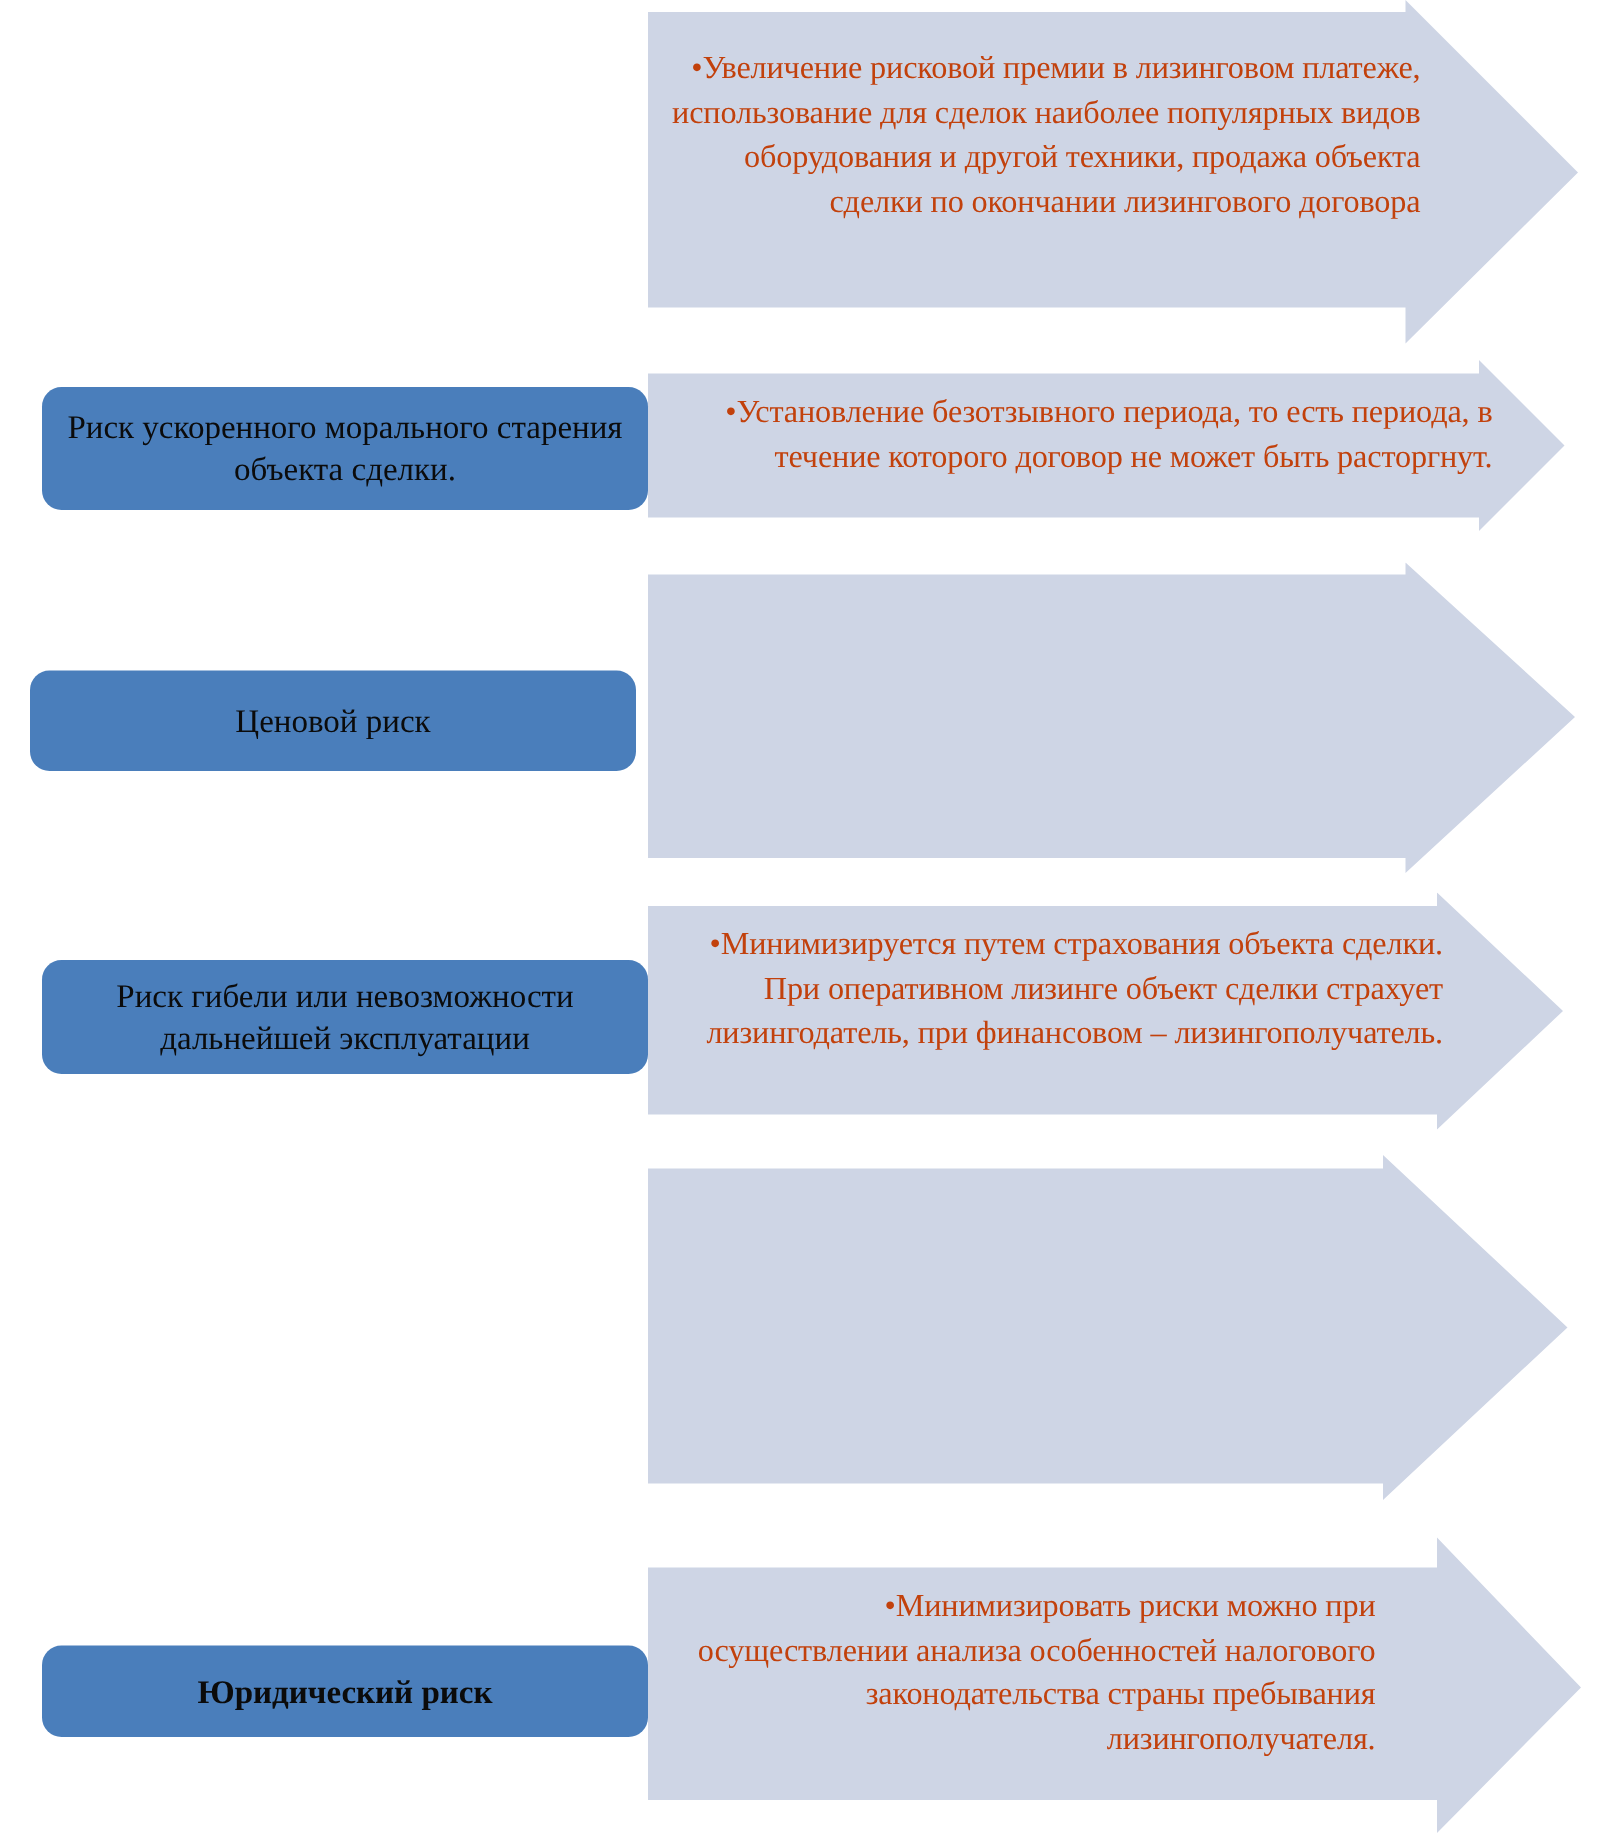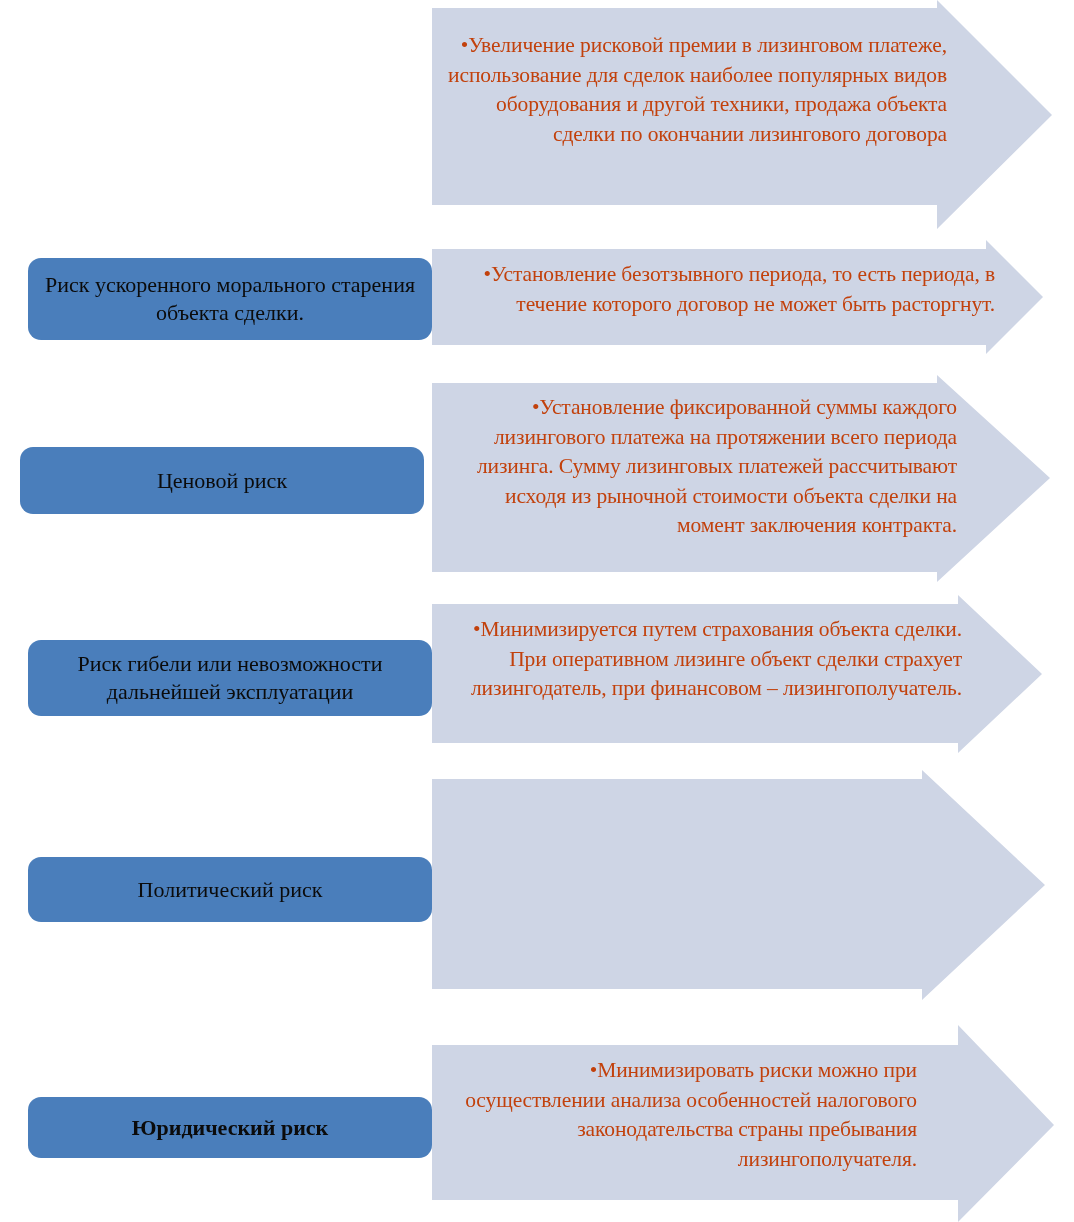--- a/index.html
+++ b/index.html
@@ -85,23 +85,20 @@
     </div>
     <div class="label-box" style="left:28px; top:18px; width:404px; height:82px;">
       <span class="label-text">Риск ускоренного морального старения объекта сделки.</span>
     </div>
   </div>
 
   <div class="row" style="top:375px;height:215px;">
     <svg class="arrow-svg" width="1074" height="215" viewBox="0 0 1074 215">
       <polygon points="432,8 937,8 937,0 1050,103 937,207 937,197 432,197" fill="#ced5e5"></polygon>
     </svg>
-    <div class="arrow-text" style="left:447px; top:18px; width:510px;">
-      <span class="bullet">•</span><span>Установление фиксированной суммы каждого лизингового платежа на протяжении всего периода лизинга. Сумму лизинговых платежей рассчитывают исходя из рыночной стоимости объекта сделки на момент заключения контракта.</span>
-    </div>
     <div class="label-box" style="left:20px; top:72px; width:404px; height:67px;">
       <span class="label-text">Ценовой риск</span>
     </div>
   </div>
 
   <div class="row" style="top:595px;height:180px;">
     <svg class="arrow-svg" width="1074" height="180" viewBox="0 0 1074 180">
       <polygon points="432,9 958,9 958,0 1042,79 958,158 958,148 432,148" fill="#ced5e5"></polygon>
     </svg>
     <div class="arrow-text" style="left:447px; top:20px; width:515px;">
@@ -109,23 +106,20 @@
     </div>
     <div class="label-box" style="left:28px; top:45px; width:404px; height:76px;">
       <span class="label-text">Риск гибели или невозможности дальнейшей эксплуатации</span>
     </div>
   </div>
 
   <div class="row" style="top:770px;height:240px;">
     <svg class="arrow-svg" width="1074" height="240" viewBox="0 0 1074 240">
       <polygon points="432,9 922,9 922,0 1045,115 922,230 922,219 432,219" fill="#ced5e5"></polygon>
     </svg>
-    <div class="label-box" style="left:28px; top:87px; width:404px; height:65px;">
-      <span class="label-text">Политический риск</span>
-    </div>
   </div>
 
   <div class="row" style="top:1000px;height:222px;">
     <svg class="arrow-svg" width="1074" height="222" viewBox="0 0 1074 222">
       <polygon points="432,45 958,45 958,25 1054,125 958,222 958,200 432,200" fill="#ced5e5"></polygon>
     </svg>
     <div class="arrow-text" style="left:447px; top:56px; width:470px;">
       <span class="bullet">•</span><span>Минимизировать риски можно при осуществлении анализа особенностей налогового законодательства страны пребывания лизингополучателя.</span>
     </div>
     <div class="label-box" style="left:28px; top:97px; width:404px; height:61px;font-weight:bold;">

